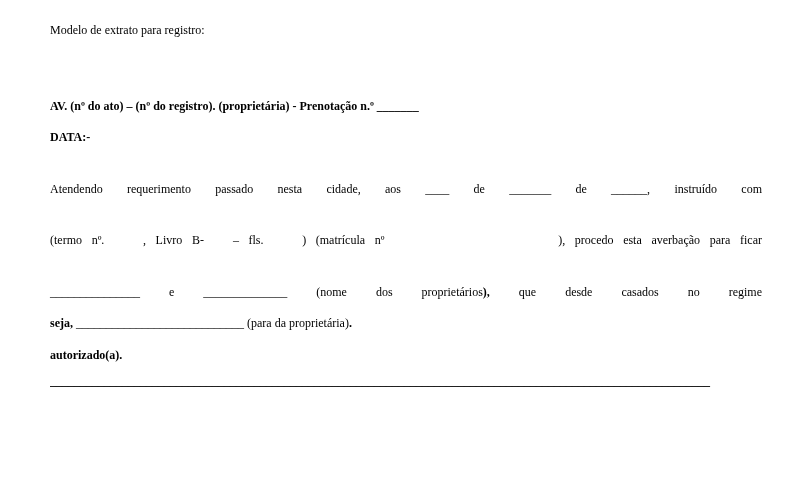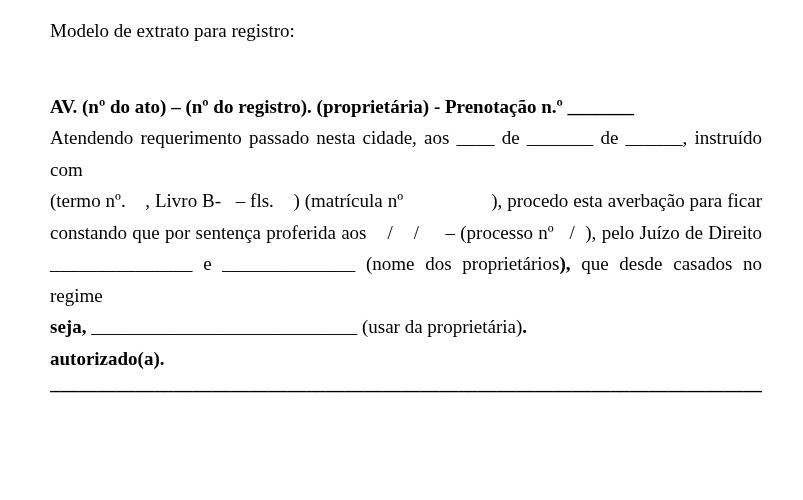--- a/index.html
+++ b/index.html
@@ -16,28 +16,29 @@
     font-family: "Liberation Serif", "DejaVu Serif", serif;
     color: #000000;
   }
   .content {
     position: absolute;
     left: 50px;
     top: 15px;
     width: 712px;
   }
   .line {
-    font-size: 19px;
+    font-size: 12px;
     line-height: 31.5px;
     white-space: pre-wrap;
     color: #000000;
   }
   .justify {
     text-align: justify;
     text-align-last: justify;
+    margin-top: 20px;
   }
   .spacer {
     height: 44px;
   }
   .bold {
     font-weight: bold;
   }
   .rule {
     line-height: 20px;
     overflow: hidden;
@@ -46,21 +47,21 @@
   }
 </style>
 </head>
 <body>
 
 <div class="page">
   <div class="content">
       <div class="line"><span class="">Modelo de extrato para registro:</span></div>
       <div class="spacer"></div>
       <div class="line"><span class="bold">AV. (nº do ato) – (nº do registro). (proprietária) - Prenotação n.º _______</span></div>
+      <div class="line"><span class="bold">DATA:-</span></div>
       <div class="line justify"><span class="">Atendendo requerimento passado nesta cidade, aos ____ de _______ de ______, instruído com</span></div>
       <div class="line justify"><span class="">(termo nº.&nbsp;&nbsp;&nbsp;&nbsp;, Livro B-&nbsp;&nbsp;&nbsp;– fls.&nbsp;&nbsp;&nbsp;&nbsp;) (matrícula nº&nbsp;&nbsp;&nbsp;&nbsp;&nbsp;&nbsp;&nbsp;&nbsp;&nbsp;&nbsp;&nbsp;&nbsp;&nbsp;&nbsp;&nbsp;&nbsp;&nbsp;&nbsp;), procedo esta averbação para ficar</span></div>
-      <div class="line justify"><span class="">constando que por sentença proferida aos&nbsp;&nbsp;&nbsp;&nbsp;/&nbsp;&nbsp;&nbsp;&nbsp;/&nbsp;&nbsp;&nbsp;&nbsp;&nbsp;– (processo nº&nbsp;&nbsp;&nbsp;/&nbsp;&nbsp;), pelo Juízo de Direito</span></div>
       <div class="line justify"><span class="">_______________ e ______________ (nome dos proprietários</span><span class="bold">), </span><span class="">que desde casados no regime</span></div>
-      <div class="line"><span class="bold">seja, </span><span class="">____________________________ (usar da proprietária)</span><span class="bold">.</span></div>
+      <div class="line"><span class="bold">seja, </span><span class="">____________________________ (para da proprietária)</span><span class="bold">.</span></div>
       <div class="line"><span class="bold">autorizado(a).</span></div>
       <div class="line rule"><span class="bold">______________________________________________________________________________________________________________</span></div>
     </div>
 </div>
 
 </body></html>

